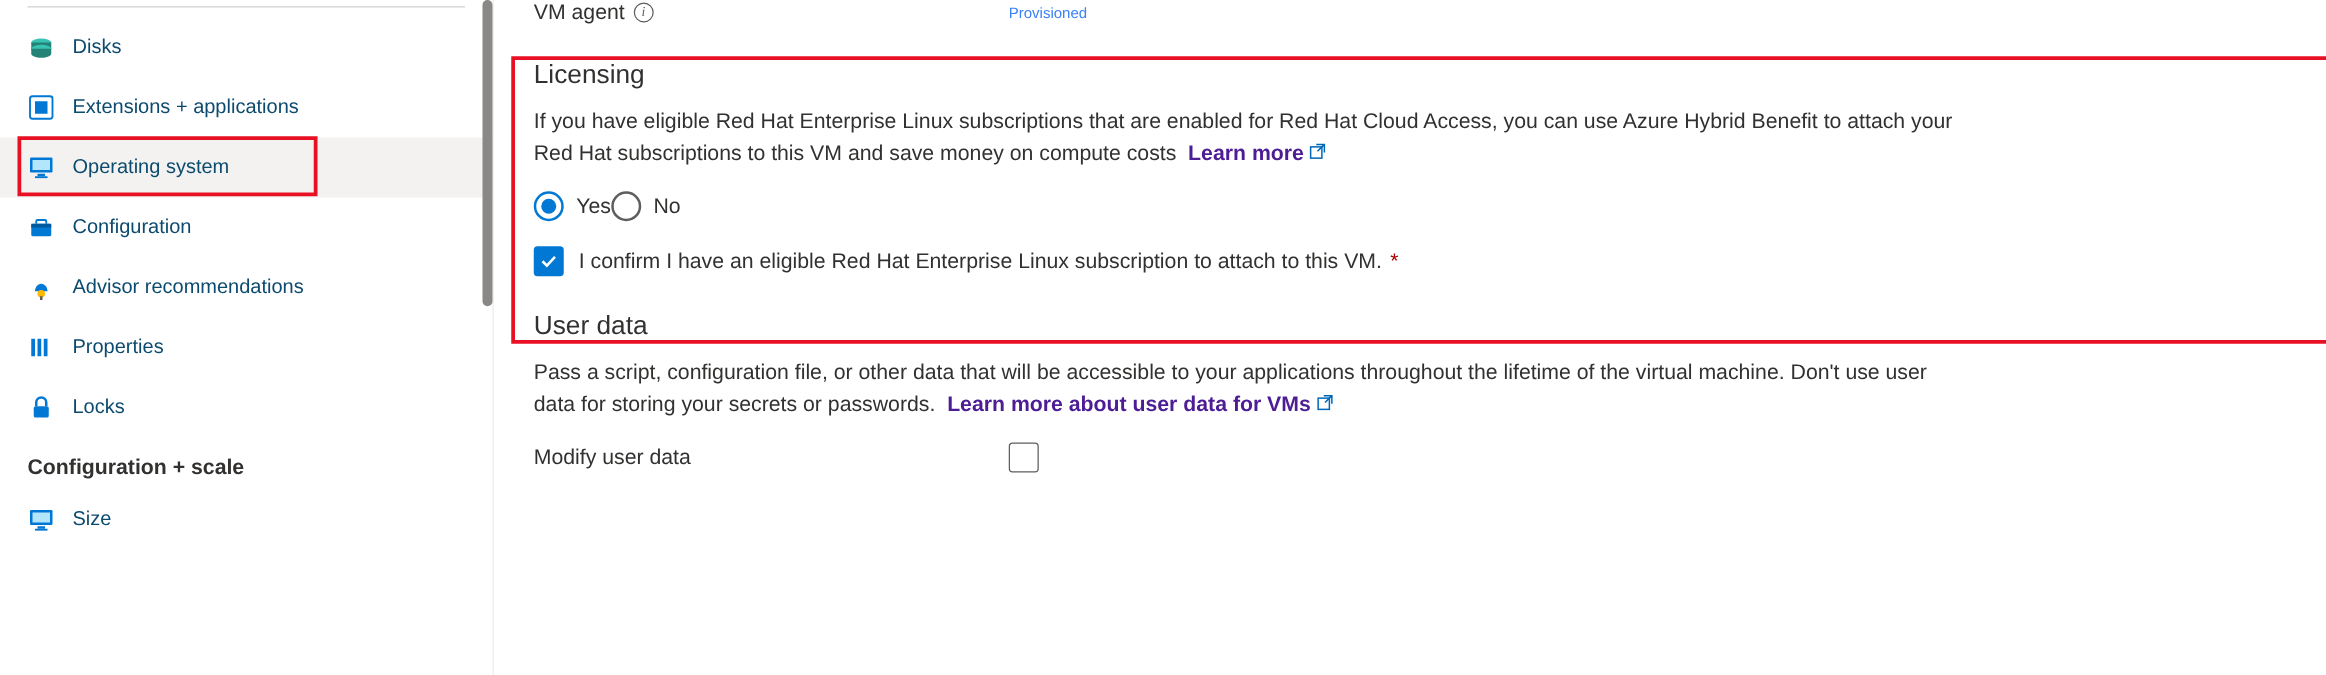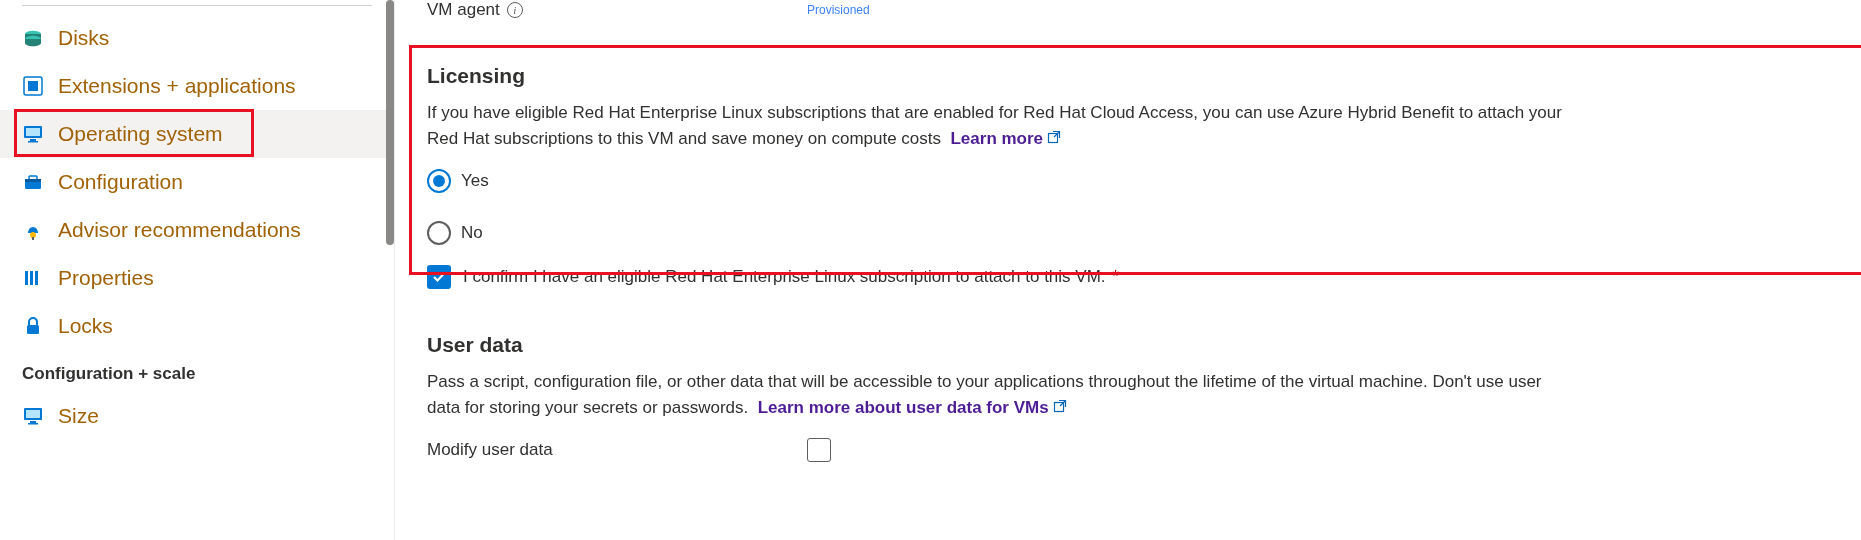--- a/index.html
+++ b/index.html
@@ -51,22 +51,22 @@
     }
     .sidebar-icon {
       width: 22px;
       height: 22px;
       flex-shrink: 0;
       display: flex;
       align-items: center;
       justify-content: center;
     }
     .sidebar-label {
-      font-size: 21px;
-      color: #a16207;
+      font-size: 16px;
+      color: #0c4a6e;
     }
     .sidebar-group-title {
       font-size: 17px;
       font-weight: 600;
       padding: 14px 22px 8px;
       color: #323130;
     }
     .scrollbar-track {
       position: absolute;
       right: 0;
@@ -93,46 +93,44 @@
       display: flex;
       align-items: center;
       gap: 7px;
     }
     .row-value {
       font-size: 12px;
       color: #3b82f6;
     }
     .section-title {
       font-size: 21px;
-      font-weight: 700;
-      margin-top: 44px;
+      font-weight: 400;
+      margin-top: 28px;
       margin-bottom: 12px;
     }
     .section-desc {
       font-size: 17px;
       color: #323130;
       line-height: 1.5;
       margin-bottom: 18px;
     }
     .link {
       color: #4c1d95;
       text-decoration: none;
       cursor: pointer;
       font-weight: bold;
     }
     .link-icon {
       display: inline-block;
       margin-left: 4px;
     }
     .radio-row {
       display: flex;
-      align-items: flex-start;
-      gap: 28px;
+      align-items: flex-end;
       margin-bottom: 20px;
-      flex-direction: column;
     }
     .radio-option {
       display: flex;
       align-items: center;
       gap: 10px;
       cursor: pointer;
     }
     .radio-outer {
       width: 24px;
       height: 24px;

